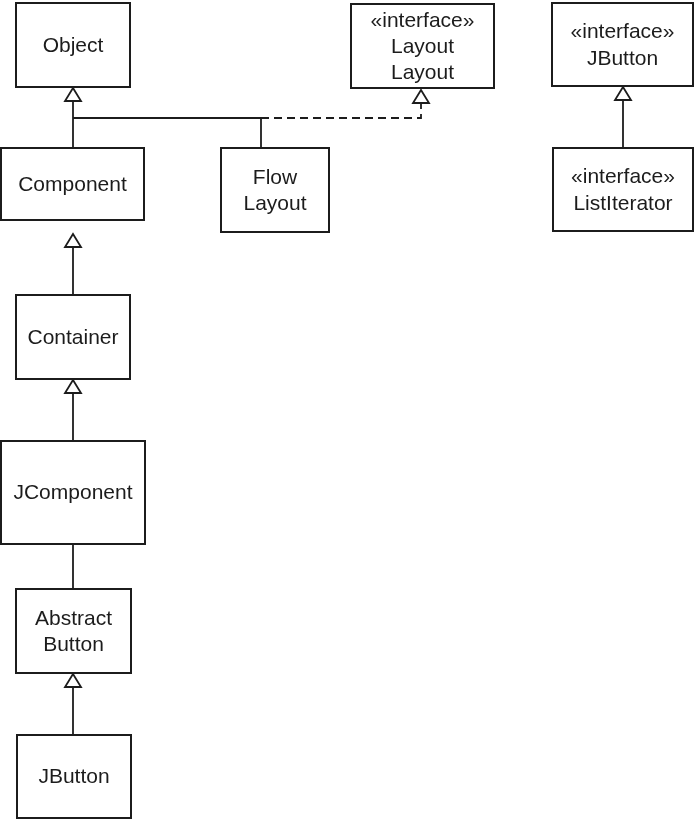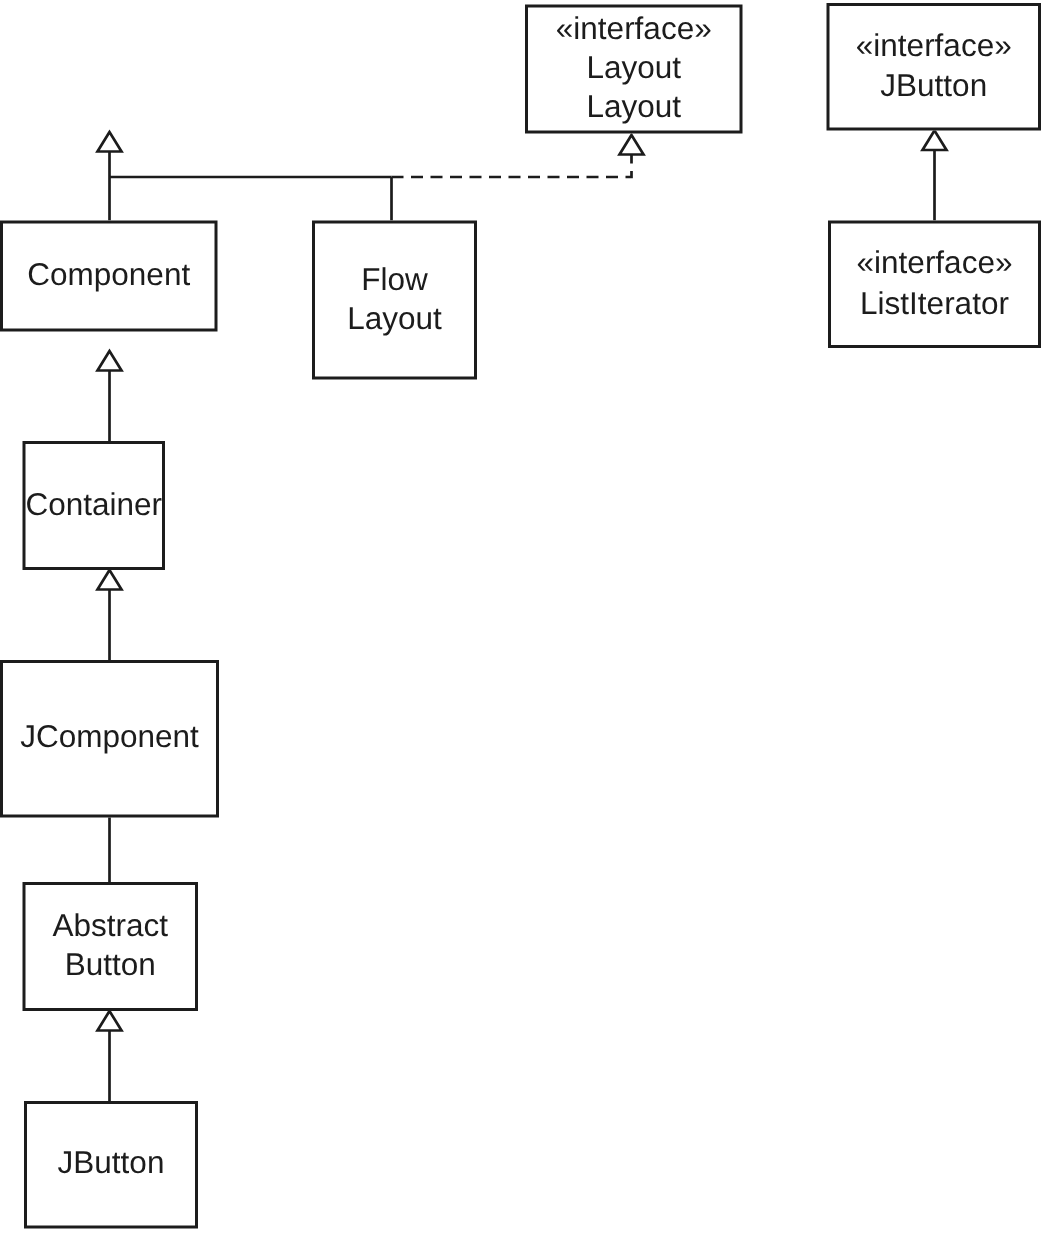--- a/index.html
+++ b/index.html
@@ -83,47 +83,50 @@
       <polygon class="tri" points="73,526 65,539 81,539"></polygon>
       <line x1="73" y1="539" x2="73" y2="588"></line>
     </g>
 
     <g>
       <polygon class="tri" points="73,674 65,687 81,687"></polygon>
       <line x1="73" y1="687" x2="73" y2="734"></line>
     </g>
   </svg>
 
+  <div class="uml-box" style="left:15px; top:2px; width:116px; height:86px">
+    <span>Object</span>
+  </div>
 
   <div class="uml-box" style="left:350px; top:3px; width:145px; height:86px">
     <span>«interface»</span>
     <span>Layout</span>
     <span>Layout</span>
   </div>
 
   <div class="uml-box" style="left:551px; top:2px; width:143px; height:85px">
     <span>«interface»</span>
     <span>JButton</span>
   </div>
 
   <div class="uml-box" style="left:0px; top:147px; width:145px; height:74px">
     <span>Component</span>
   </div>
 
-  <div class="uml-box" style="left:208px; top:147px; width:110px; height:106px">
+  <div class="uml-box" style="left:220px; top:147px; width:110px; height:86px">
     <span>Flow</span>
     <span>Layout</span>
   </div>
 
   <div class="uml-box" style="left:552px; top:147px; width:142px; height:85px">
     <span>«interface»</span>
     <span>ListIterator</span>
   </div>
 
-  <div class="uml-box" style="left:15px; top:294px; width:95px; height:86px">
+  <div class="uml-box" style="left:15px; top:294px; width:116px; height:86px">
     <span>Container</span>
   </div>
 
   <div class="uml-box" style="left:0px; top:440px; width:146px; height:105px">
     <span>JComponent</span>
   </div>
 
   <div class="uml-box" style="left:15px; top:588px; width:117px; height:86px">
     <span>Abstract</span>
     <span>Button</span>

